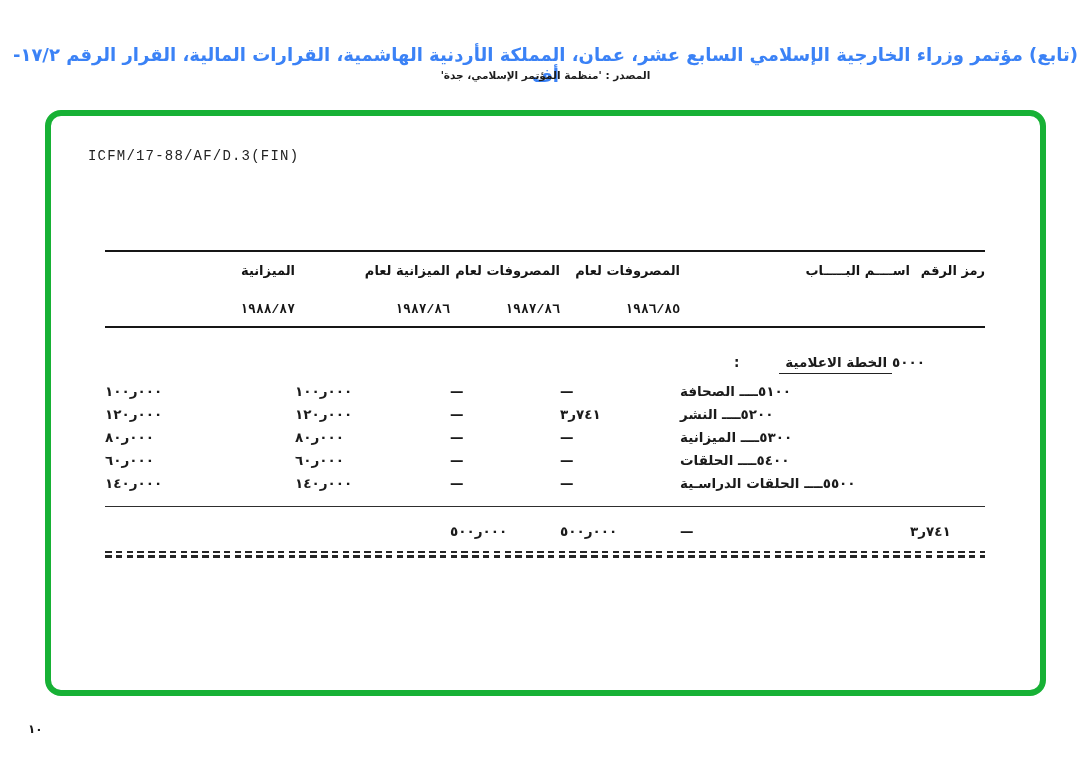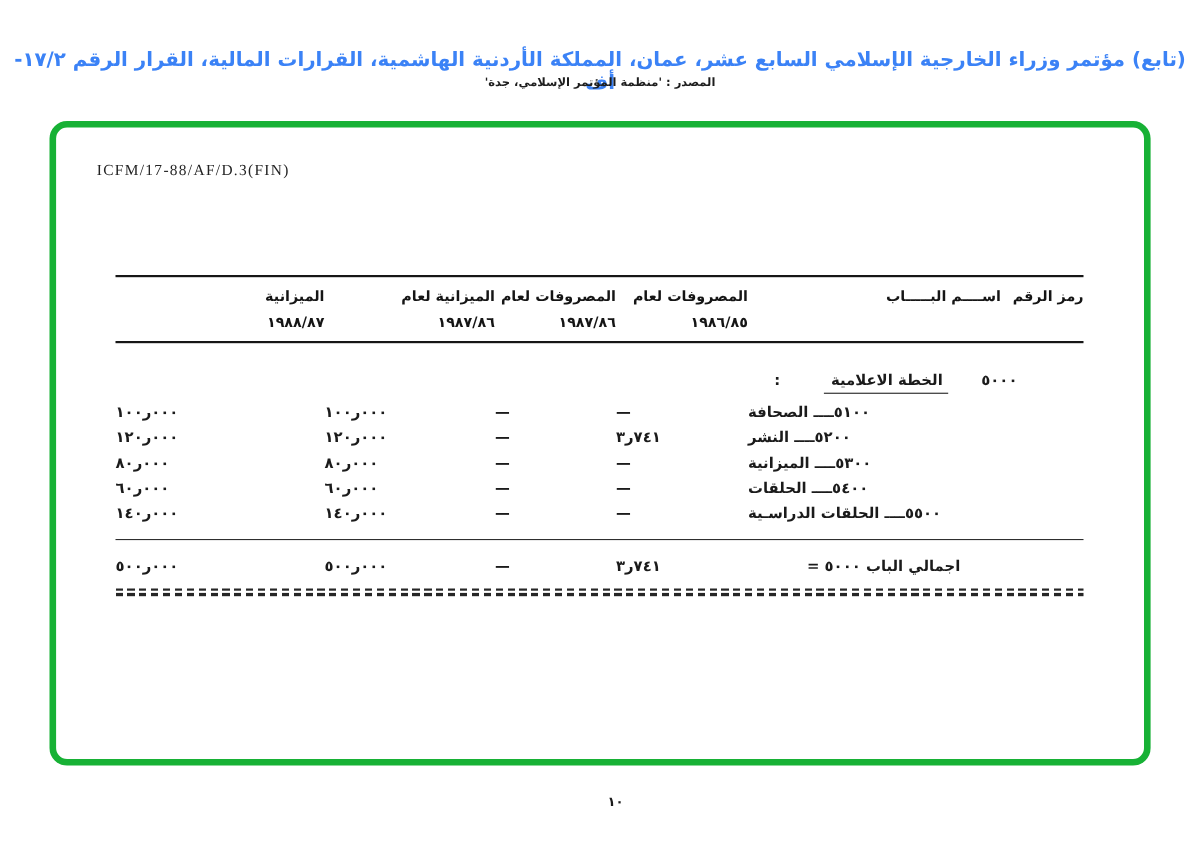--- a/index.html
+++ b/index.html
@@ -10,52 +10,52 @@
   .abs{position:absolute;}
   
   .hdr1{top:44px;left:0;right:0;text-align:center;direction:rtl;
         font-size:18px;font-weight:700;letter-spacing:.2px;color:#3b82f6;}
   .hdr2{top:69px;left:0;right:0;text-align:center;direction:rtl;
         font-size:10.5px;font-weight:700;color:#1d1d1d;}
   
   .frame{left:45px;top:110px;width:1001px;height:586px;box-sizing:border-box;
          border:6px solid #17b135;border-radius:16px;background:#fff;}
   
-  .refcode{left:88px;top:148px;font-family:Liberation Serif, serif;
+  .refcode{left:88px;top:148px;font-family:Liberation Mono, monospace;
            font-size:14px;letter-spacing:1.2px;color:#222;font-weight:400;}
   
   .table{left:105px;top:250px;width:880px;direction:rtl;font-weight:700;}
   .rule-heavy{border-top:2.5px solid #161616;height:0;}
   .rule-thin{border-top:1.5px solid #2e2e2e;height:0;}
   .grid{display:grid;grid-template-columns:75px 230px 120px 110px 155px 190px;direction:rtl;}
   .thead{padding:8px 0 6px 0;font-size:13px;color:#151515;}
   .th{text-align:right;line-height:21px;}
-  .th .yr{display:block;margin-top:2px;letter-spacing:1px;}
+  .th .yr{display:block;margin-top:18px;letter-spacing:1px;font-family:Liberation Mono, monospace;}
   .section-row{margin-top:26px;padding-right:60px;font-size:13.5px;height:26px;
                display:flex;flex-direction:row;align-items:flex-start;direction:rtl;}
-  .section-code{letter-spacing:2px;margin-left:30px;}
+  .section-code{letter-spacing:2px;}
   .section-title{border-bottom:1.5px solid #222;padding:0 5px 3px 6px;margin-left:32px;}
   .section-colon{margin-right:8px;}
   .drow{line-height:23px;font-size:13.5px;}
   .drow:first-of-type{margin-top:9px;}
   .cell-label{grid-column:span 2;text-align:left;padding-right:60px;white-space:nowrap;}
   .num{direction:ltr;unicode-bidi:bidi-override;text-align:left;
        letter-spacing:1.6px;white-space:nowrap;font-size:13.5px;}
   .c-exp8586{padding-right:25px;}
   .c-exp8687{padding-right:18px;}
   .c-bud8687{padding-right:48px;}
   .c-bud8788{padding-right:50px;}
   .pre-total-rule{margin-top:11px;}
   .trow{margin-top:13px;line-height:23px;font-size:13.5px;}
   .total-label{grid-column:span 2;text-align:right;padding-right:112px;white-space:nowrap;}
   .dbl{margin-top:8px;height:7px;}
   .dbl .d{height:2.2px;background:repeating-linear-gradient(to right,#262626 0 6.5px,transparent 6.5px 10.8px);}
   .dbl .d:first-child{margin-bottom:2.3px;}
   
-  .pageno{top:722px;left:0;right:0;text-align:center;font-size:12px;
+  .pageno{top:722px;left:0;right:0;text-align:left;font-size:12px;
           font-weight:700;letter-spacing:2px;margin-left:28px;}
 </style>
 </head>
 <body>
 
 <div class="abs hdr1">(تابع) مؤتمر وزراء الخارجية الإسلامي السابع عشر، عمان، المملكة الأردنية الهاشمية، القرارات المالية، القرار الرقم ١٧/٢-أف</div>
 <div class="abs hdr2">المصدر :  'منظمة المؤتمر الإسلامي، جدة'</div>
 
 <div class="abs frame" style="border-color: rgb(23, 177, 53);"></div>
 
@@ -130,21 +130,20 @@
     <div class="cell-label">٥٥٠٠ــــ الحلقات الدراسـية</div>
     <div class="num c-exp8586">—</div>
     <div class="num c-exp8687">—</div>
     <div class="num c-bud8687">١٤٠ر٠٠٠</div>
     <div class="num c-bud8788">١٤٠ر٠٠٠</div>
   </div>
 
   <div class="rule-thin pre-total-rule"></div>
 
   <div class="grid trow">
-    <div class="total-label">اجمالي الباب ٥٠٠٠ =</div>
     <div class="num c-exp8586">٣ر٧٤١</div>
     <div class="num c-exp8687">—</div>
     <div class="num c-bud8687">٥٠٠ر٠٠٠</div>
     <div class="num c-bud8788">٥٠٠ر٠٠٠</div>
   </div>
 
   <div class="dbl">
     <div class="d"></div>
     <div class="d"></div>
   </div>

